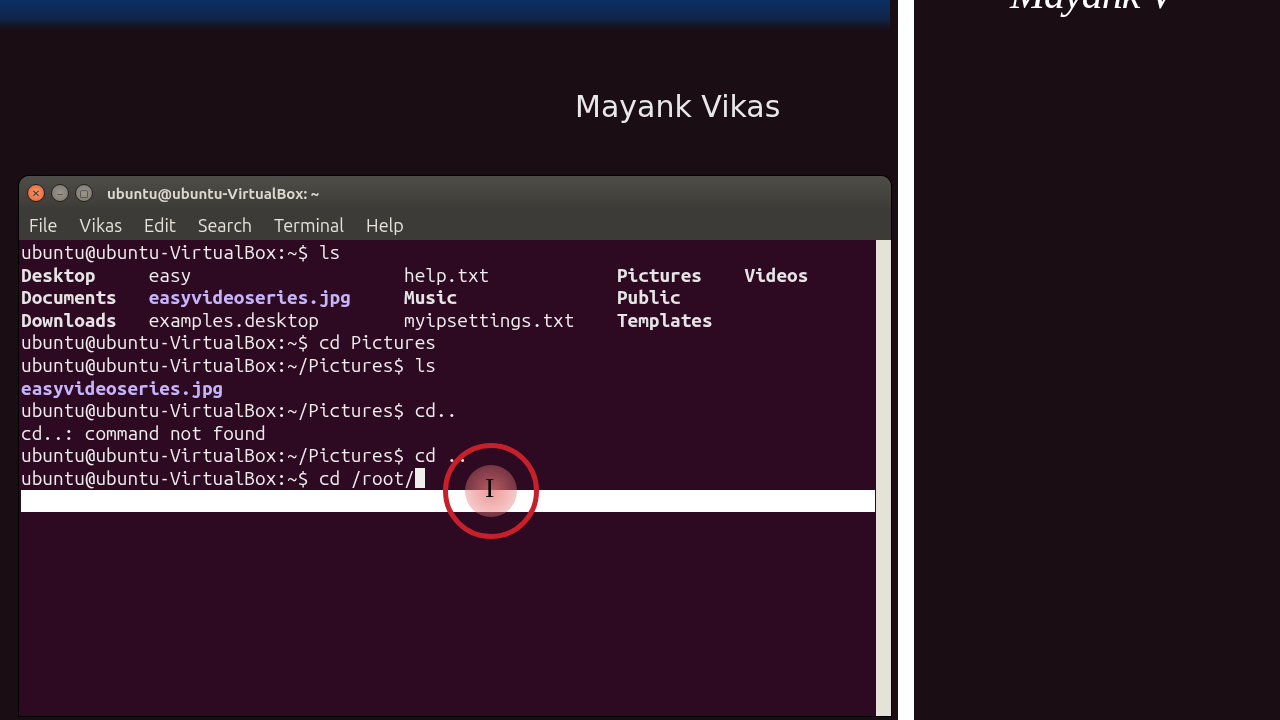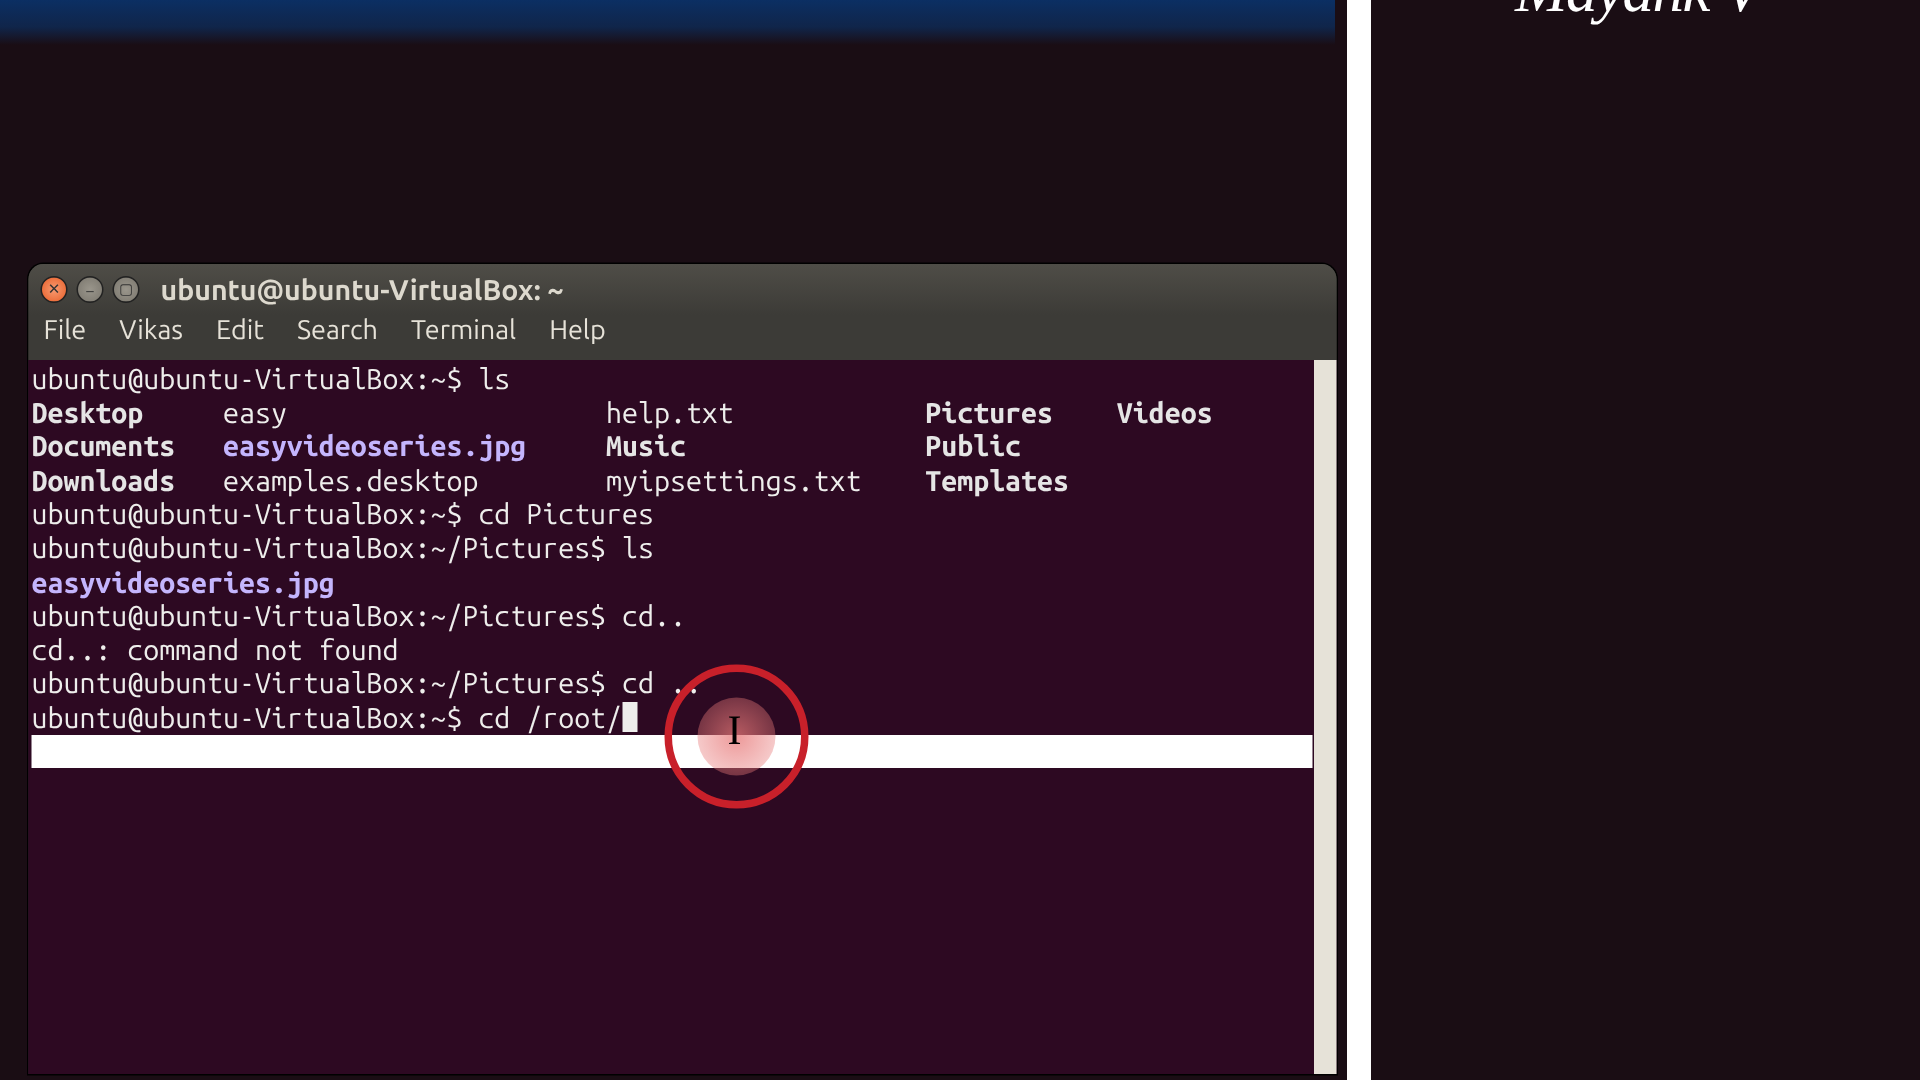--- a/index.html
+++ b/index.html
@@ -76,26 +76,27 @@
     display: flex; align-items: center; justify-content: center;
     font-size: 10px; color: #333;
   }
   .btn-close { background: radial-gradient(#f79b72, #e85d26); }
   .btn-min   { background: radial-gradient(#9a968c, #7a766d); }
   .btn-max   { background: radial-gradient(#9a968c, #7a766d); }
   .title-text {
     margin-left: 8px;
     color: #ddd9ce;
     font-weight: bold;
-    font-size: 19px;
+    font-size: 15px;
   }
   .menubar {
     background: #3c3b37;
     height: 30px;
     display: flex;
+    align-items: center;
     gap: 22px;
     padding: 0 10px;
     color: #e6e2d8;
     font-size: 18px;
   }
   .menu-item { cursor: default; }
   .term-area-wrap {
     position: relative;
     background: #2d0922;
     width: 872px;
@@ -161,20 +162,21 @@
   }
 </style>
 </head>
 <body>
 
 <div class="top-band"></div>
 <div class="right-panel"></div>
 <div class="right-text">Mayank V</div>
 
 <div class="credit">
+  <div>Mayank Vikas</div>
 </div>
 
 <div class="window">
   <div class="titlebar">
     <div class="win-btn btn-close">✕</div>
     <div class="win-btn btn-min">–</div>
     <div class="win-btn btn-max">▢</div>
     <div class="title-text">ubuntu@ubuntu-VirtualBox: ~</div>
   </div>
   <div class="menubar">

